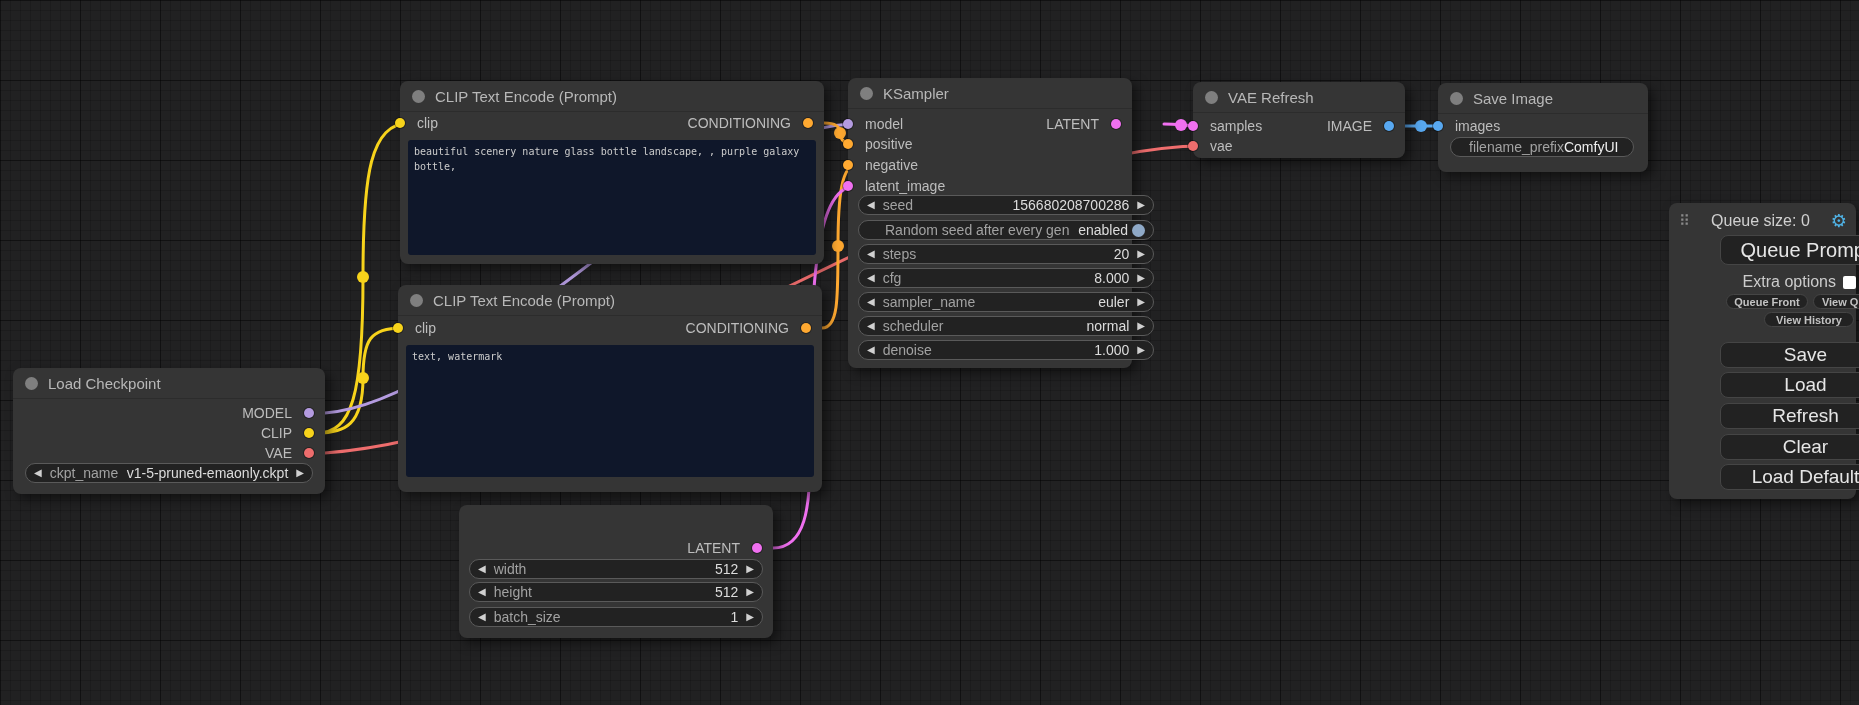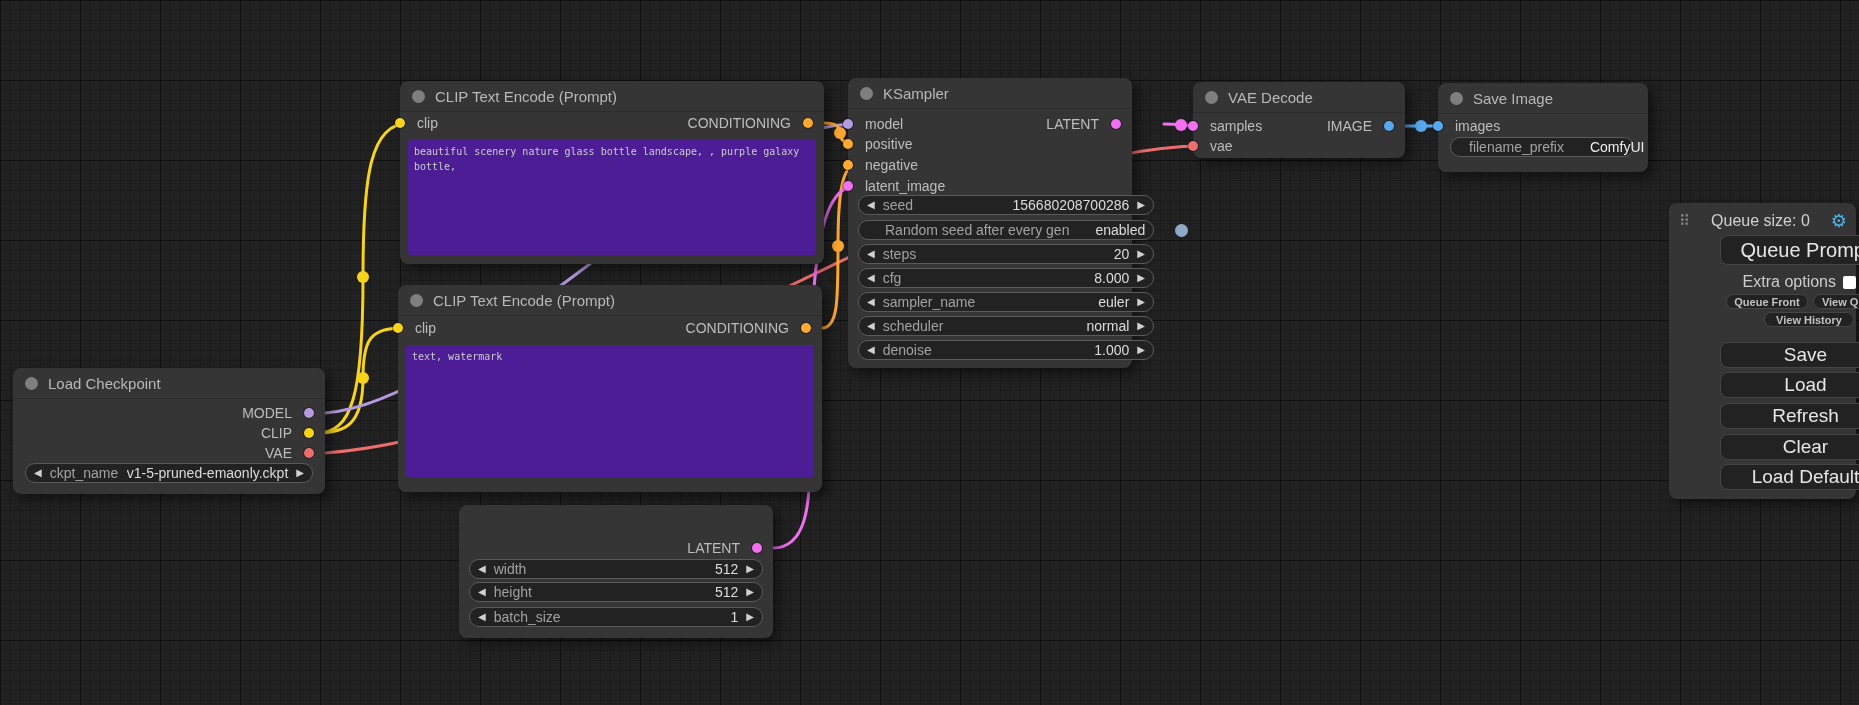--- a/index.html
+++ b/index.html
@@ -30,25 +30,25 @@
   .pdot{position:absolute;width:10px;height:10px;border-radius:50%;top:4px;box-shadow:0 0 0 1px rgba(0,0,0,.35);}
   .port.in .pdot{left:-5px;}
   .port.out .pdot{right:-5px;}
   .widget{
     position:absolute;height:20px;background:#222;border:1px solid #5a5a5a;border-radius:11px;
     display:flex;align-items:center;font-size:14px;color:#a8a8a8;padding:0 8px;box-sizing:border-box;
   }
   .warrow{color:#d0d0d0;font-size:10px;line-height:1;flex:0 0 auto;cursor:pointer;}
   .wlabel{margin-left:8px;white-space:nowrap;color:#a2a2a2;}
   .wvalue{margin-left:auto;margin-right:8px;color:#dcdcdc;white-space:nowrap;}
-  .widget.no-arrows{padding-left:26px;gap:26px;}
+  .widget.no-arrows{padding-left:26px;}
   .widget.no-arrows .wvalue{margin-right:4px;}
   .toggle-dot{width:13px;height:13px;border-radius:50%;flex:0 0 auto;}
   .prompt-box{
-    position:absolute;background:#4c1d95;border-radius:3px;color:#cccccc;
+    position:absolute;background:#0f172a;border-radius:3px;color:#cccccc;
     font-family:"DejaVu Sans Mono",monospace;font-size:10px;line-height:1.45;
     padding:5px 0 5px 6px;white-space:pre-wrap;word-break:break-word;box-sizing:border-box;
   }
   
   .panel{
     position:absolute;z-index:3;left:1669px;top:203px;width:187px;height:296px;
     background:#353535;border-radius:8px;box-shadow:5px 5px 12px rgba(0,0,0,.5);
   }
   .panel-header{position:absolute;top:8px;left:0;right:0;height:20px;display:flex;align-items:center;}
   .drag-handle{color:#8a8a8a;font-size:15px;margin-left:10px;cursor:grab;}
@@ -237,21 +237,21 @@
     <span class="warrow">◀</span>
     <span class="wlabel">denoise</span>
     <span class="wvalue">1.000</span>
     <span class="warrow">▶</span>
   </div>
 </div>
 
 <div class="node" style="left:1193px;top:82px;width:212px;height:76px;">
   <div class="node-title">
     <span class="title-dot"></span>
-    <span>VAE Decode</span>
+    <span>VAE Refresh</span>
   </div>
   <div class="port in" style="top:35px">
     <span class="pdot" style="background: rgb(240, 112, 240);"></span>
     <span>samples</span>
   </div>
   <div class="port in" style="top:55px">
     <span class="pdot" style="background: rgb(238, 109, 109);"></span>
     <span>vae</span>
   </div>
   <div class="port out" style="top:35px">

